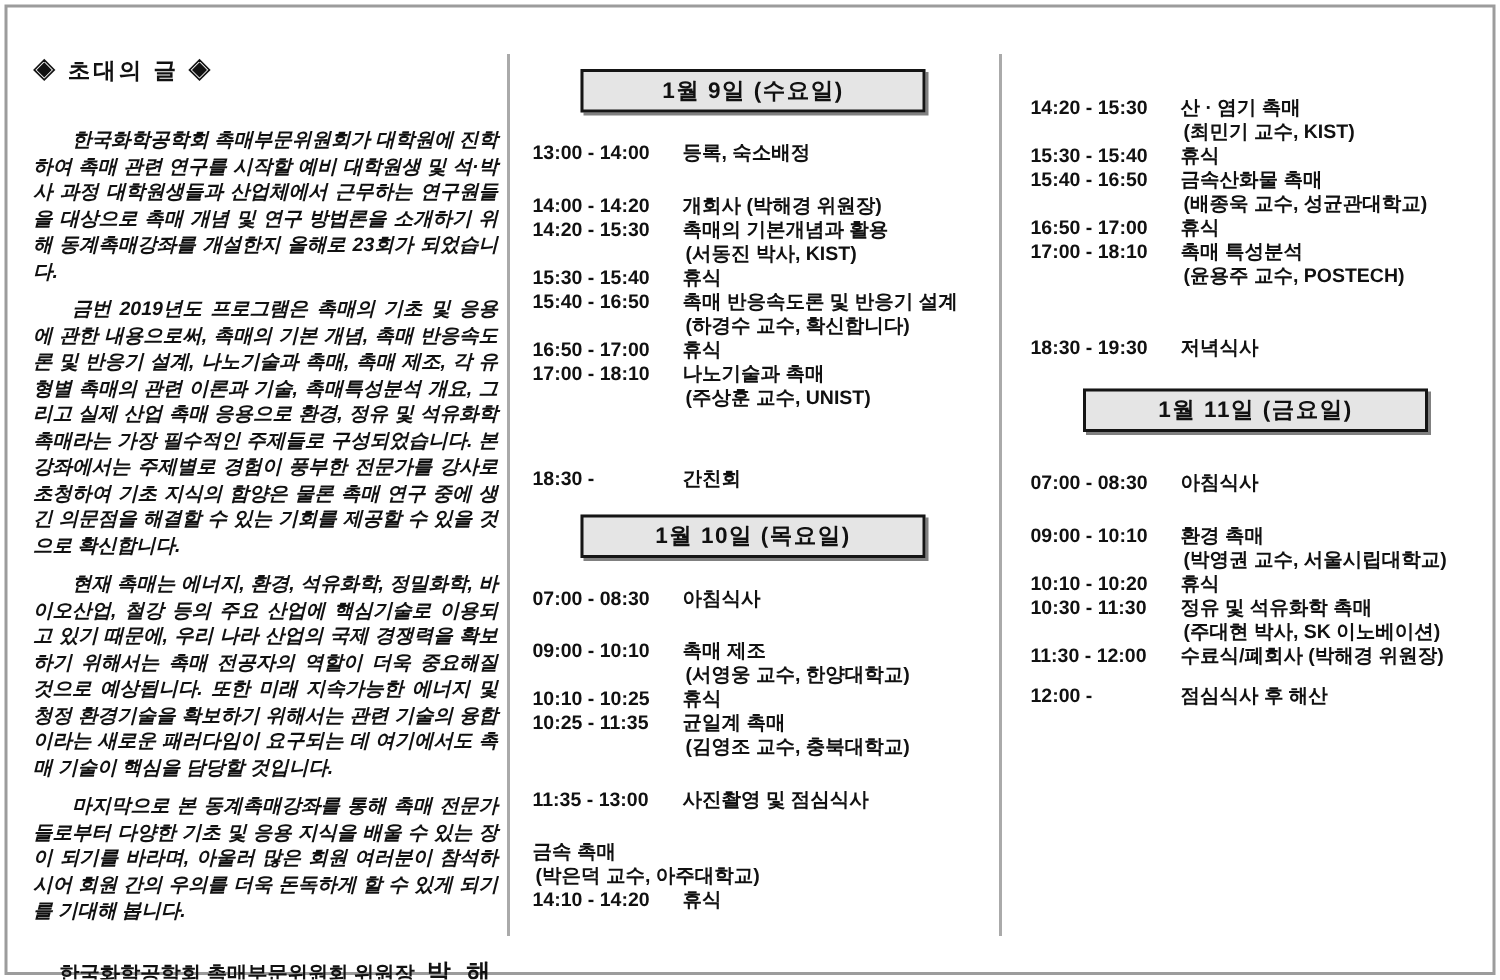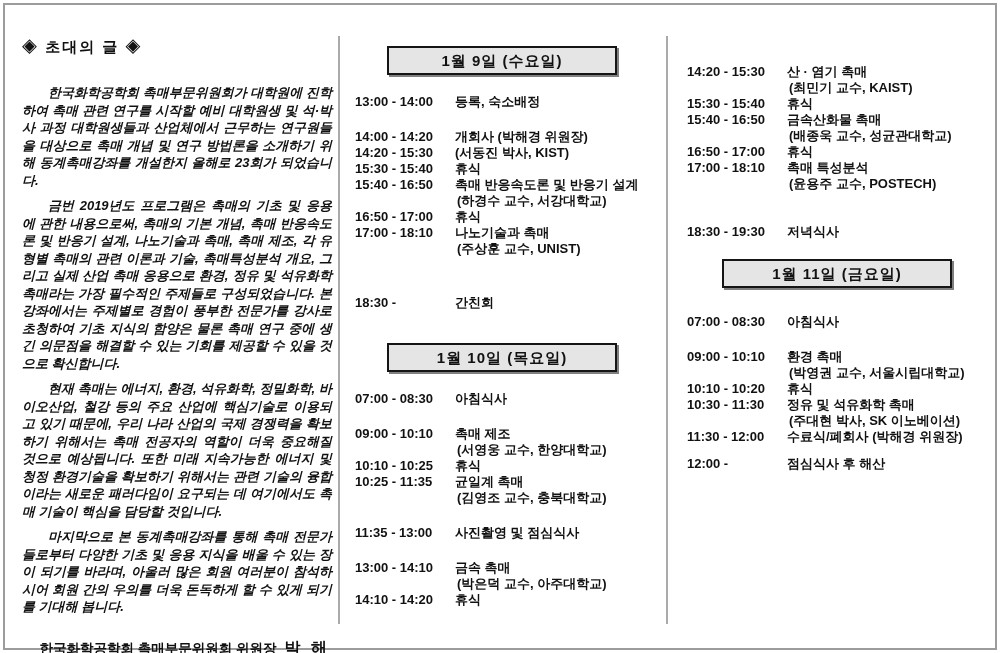--- a/index.html
+++ b/index.html
@@ -73,34 +73,35 @@
       <div class="block" style="margin-top: 19px;">
         <div class="row">
           <span class="time">14:00 - 14:20</span>
           <div class="event">
             <div class="event-line">개회사 (박해경 위원장)</div>
           </div>
         </div>
         <div class="row">
           <span class="time">14:20 - 15:30</span>
           <div class="event">
+            <div class="event-line">촉매의 기본개념과 활용</div>
             <div class="event-line">(서동진 박사, KIST)</div>
           </div>
         </div>
         <div class="row">
           <span class="time">15:30 - 15:40</span>
           <div class="event">
             <div class="event-line">휴식</div>
           </div>
         </div>
         <div class="row">
           <span class="time">15:40 - 16:50</span>
           <div class="event">
             <div class="event-line">촉매 반응속도론 및 반응기 설계</div>
-            <div class="event-line">(하경수 교수, 서강대학교)</div>
+            <div class="event-line">(하경수 교수, 확신합니다)</div>
           </div>
         </div>
         <div class="row">
           <span class="time">16:50 - 17:00</span>
           <div class="event">
             <div class="event-line">휴식</div>
           </div>
         </div>
         <div class="row">
           <span class="time">17:00 - 18:10</span>
@@ -157,21 +158,20 @@
       <div class="block" style="margin-top: 19px;">
         <div class="row">
           <span class="time">11:35 - 13:00</span>
           <div class="event">
             <div class="event-line">사진촬영 및 점심식사</div>
           </div>
         </div>
       </div>
       <div class="block" style="margin-top: 19px;">
         <div class="row">
-          <span class="time">13:00 - 14:10</span>
           <div class="event">
             <div class="event-line">금속 촉매</div>
             <div class="event-line">(박은덕 교수, 아주대학교)</div>
           </div>
         </div>
         <div class="row">
           <span class="time">14:10 - 14:20</span>
           <div class="event">
             <div class="event-line">휴식</div>
           </div>
@@ -180,21 +180,21 @@
     </div>
 </div>
 
 <div class="section s-day2cont">
   <div>
       <div class="block">
         <div class="row">
           <span class="time">14:20 - 15:30</span>
           <div class="event">
             <div class="event-line">산 · 염기 촉매</div>
-            <div class="event-line">(최민기 교수, KAIST)</div>
+            <div class="event-line">(최민기 교수, KIST)</div>
           </div>
         </div>
         <div class="row">
           <span class="time">15:30 - 15:40</span>
           <div class="event">
             <div class="event-line">휴식</div>
           </div>
         </div>
         <div class="row">
           <span class="time">15:40 - 16:50</span>

